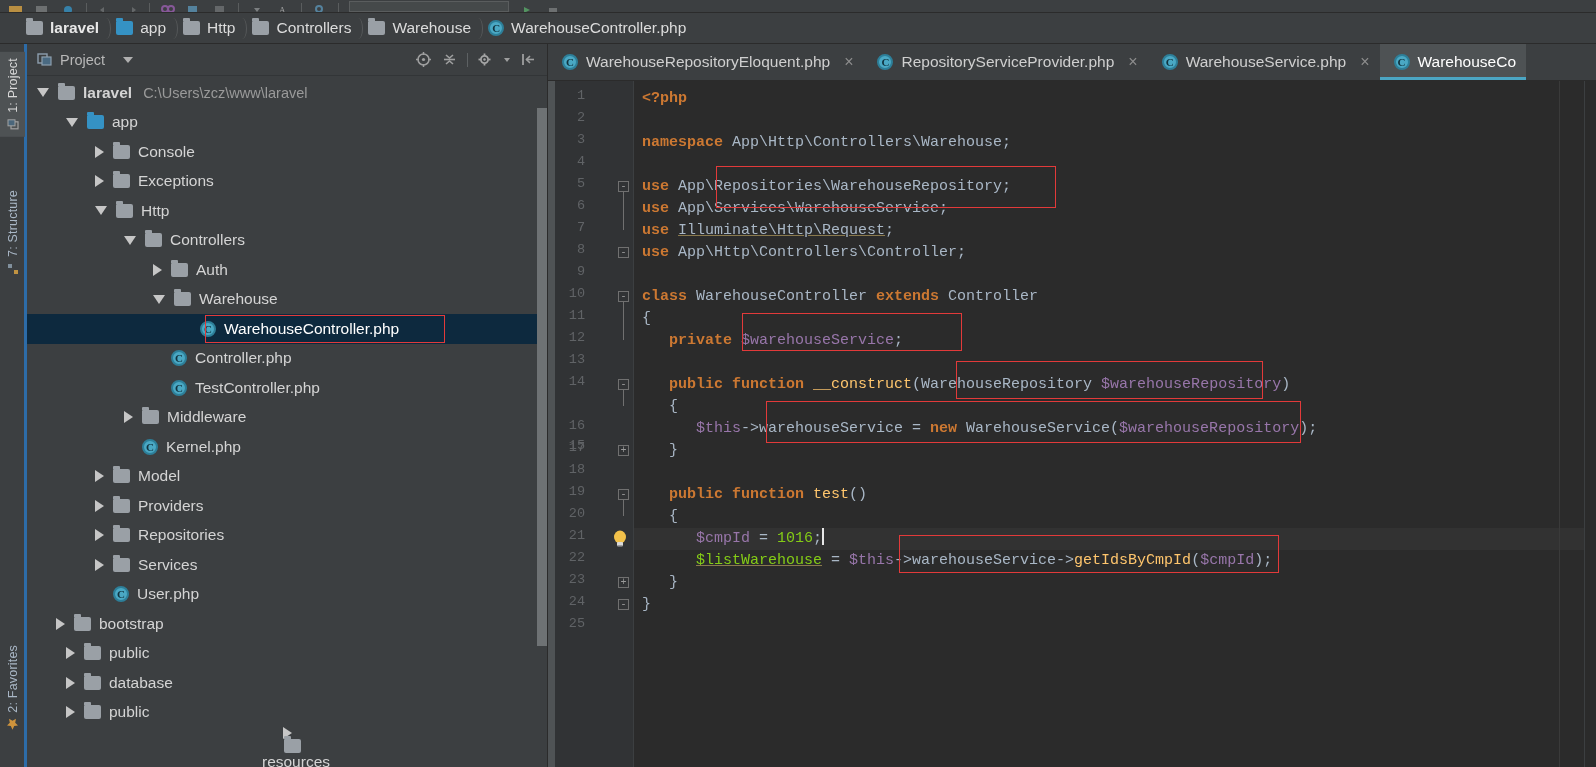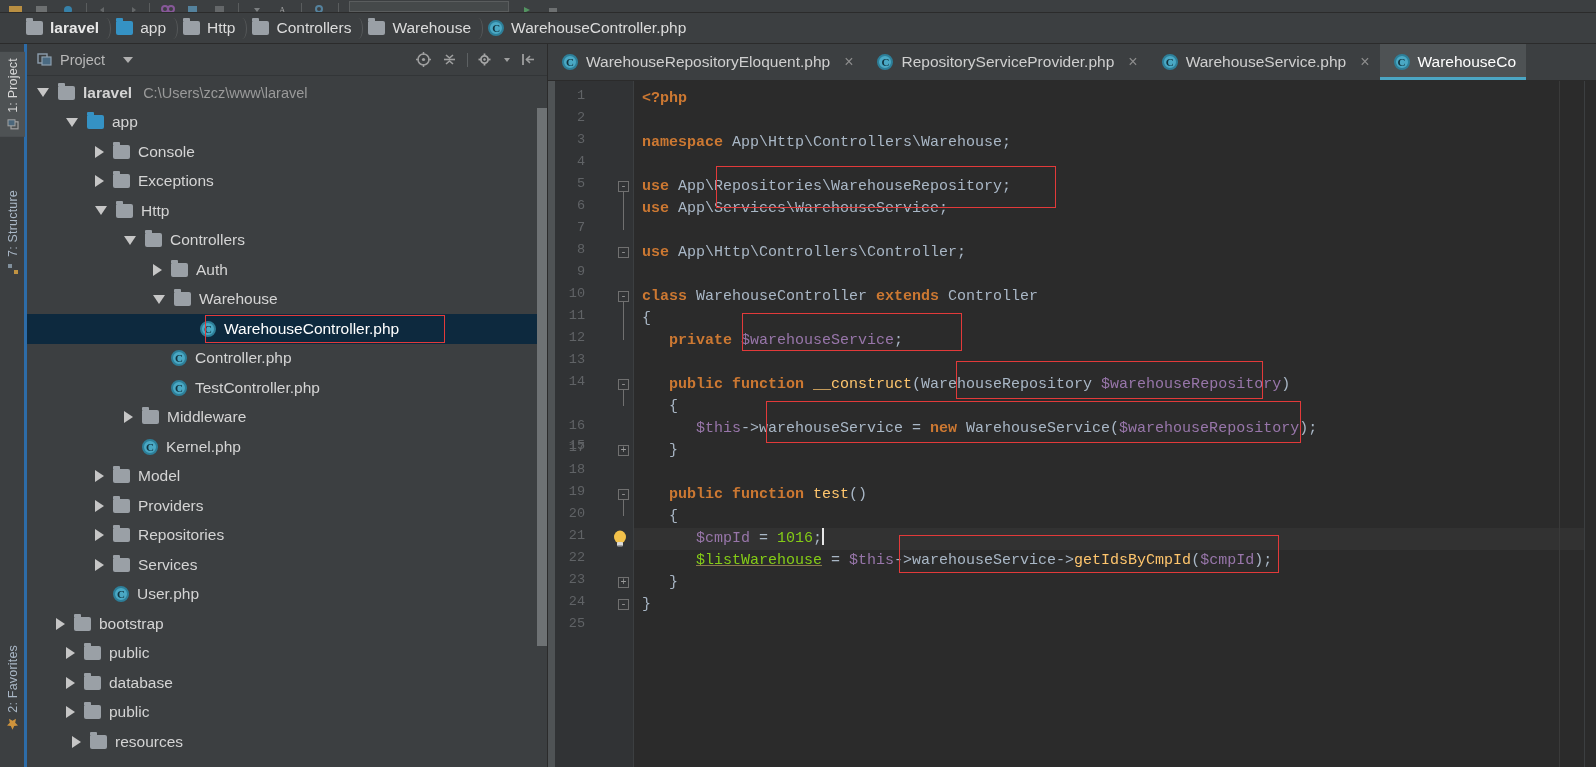--- a/index.html
+++ b/index.html
@@ -505,21 +505,21 @@
       <div class="trow" style="padding-left: 39px;">
         <div class="tarrow closed"></div>
         <div class="folder-ico"></div>
         <span class="tlabel">database</span>
       </div>
       <div class="trow" style="padding-left: 39px;">
         <div class="tarrow closed"></div>
         <div class="folder-ico"></div>
         <span class="tlabel">public</span>
       </div>
-      <div class="trow" style="padding-left: 45px;">
+      <div class="trow" style="padding-left: 18px; flex-direction: column;">
         <div class="tarrow closed"></div>
         <div class="folder-ico"></div>
         <span class="tlabel">resources</span>
       </div>
       <div id="tree-scrollbar"></div>
   <div class="sel-box" style="left: 178px; top: 239px; width: 240px; height: 28px;"></div>
     </div>
 </div>
 
 <div id="tabbar">
@@ -590,20 +590,21 @@
           <rect x="8.5" y="17" width="5" height="1.6" fill="#9a9a9a"></rect>
         </svg></div>
     </div>
   <div id="code">
       <div class="cline" style="top: 7px; padding-left: 8px;"><span class="kw">&lt;?php</span></div>
       <div class="cline" style="top: 29px; padding-left: 8px;"></div>
       <div class="cline" style="top: 51px; padding-left: 8px;"><span class="kw">namespace </span><span class="id">App\Http\Controllers\Warehouse</span><span class="id">;</span></div>
       <div class="cline" style="top: 73px; padding-left: 8px;"></div>
       <div class="cline" style="top: 95px; padding-left: 8px;"><span class="kw">use </span><span class="id">App\Repositories\WarehouseRepository</span><span class="id">;</span></div>
       <div class="cline" style="top: 117px; padding-left: 8px;"><span class="kw">use </span><span class="id">App\Services\WarehouseService</span><span class="id">;</span></div>
+      <div class="cline" style="top: 139px; padding-left: 8px;"><span class="kw">use </span><span class="warn">Illuminate\Http\Request</span><span class="id">;</span></div>
       <div class="cline" style="top: 161px; padding-left: 8px;"><span class="kw">use </span><span class="id">App\Http\Controllers\Controller</span><span class="id">;</span></div>
       <div class="cline" style="top: 183px; padding-left: 8px;"></div>
       <div class="cline" style="top: 205px; padding-left: 8px;"><span class="kw">class </span><span class="cls">WarehouseController </span><span class="kw">extends </span><span class="cls">Controller</span></div>
       <div class="cline" style="top: 227px; padding-left: 8px;"><span class="id">{</span></div>
       <div class="cline" style="top: 249px; padding-left: 35px;"><span class="kw">private </span><span class="var">$warehouseService</span><span class="id">;</span></div>
       <div class="cline" style="top: 271px; padding-left: 8px;"></div>
       <div class="cline" style="top: 293px; padding-left: 35px;"><span class="kw">public </span><span class="kw">function </span><span class="fn">__construct</span><span class="id">(</span><span class="cls">WarehouseRepository </span><span class="var">$warehouseRepository</span><span class="id">)</span></div>
       <div class="cline" style="top: 315px; padding-left: 35px;"><span class="id">{</span></div>
       <div class="cline" style="top: 337px; padding-left: 62px;"><span class="var">$this</span><span class="id">-&gt;warehouseService = </span><span class="kw">new </span><span class="cls">WarehouseService</span><span class="id">(</span><span class="var">$warehouseRepository</span><span class="id">);</span></div>
       <div class="cline" style="top: 359px; padding-left: 35px;"><span class="id">}</span></div>

